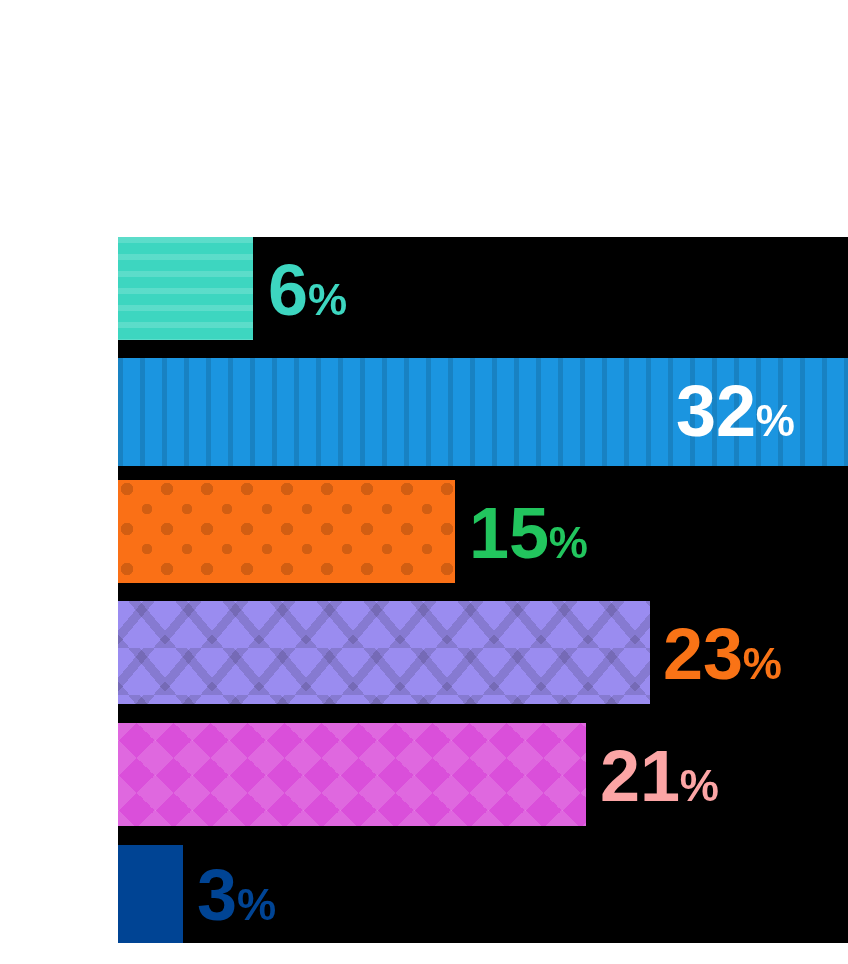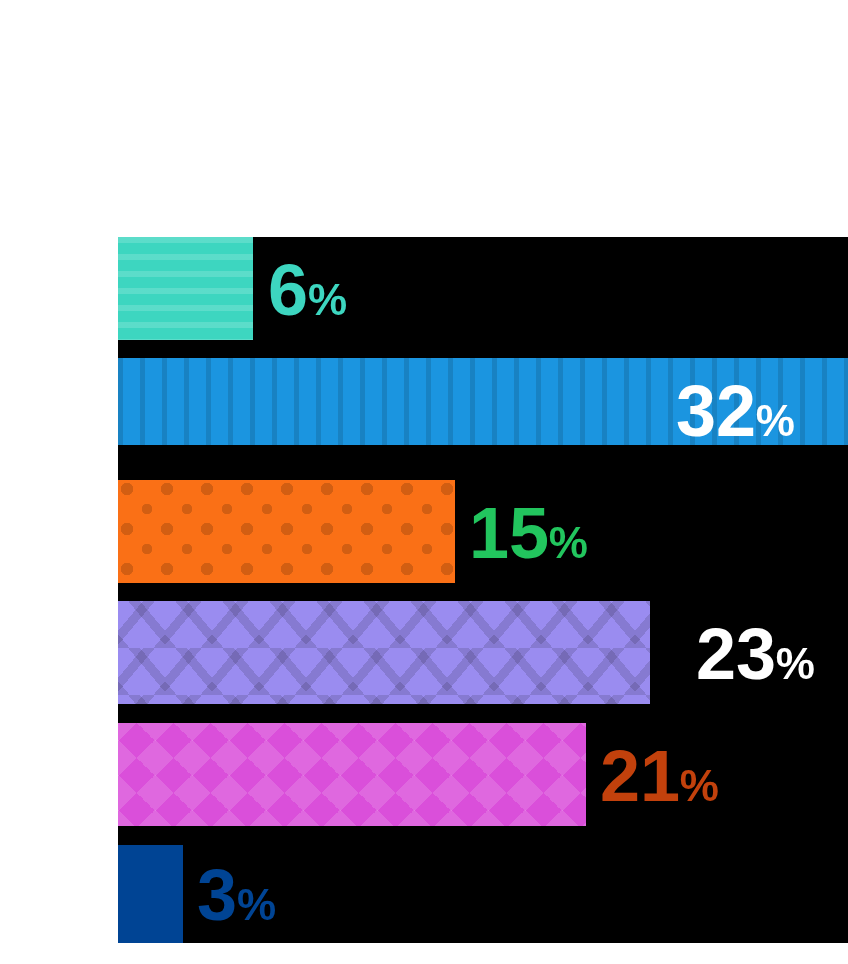--- a/index.html
+++ b/index.html
@@ -132,44 +132,44 @@
 <div id="chart-root">
   <div id="plot-area">
 
     <div class="bar-row" style="top:0px; height:103px;">
       <div class="bar pat-hstripe" style="width:135px;"></div>
       <div class="bar-label" style="left:150px; top:17px; color:#3DD6C0;">
         <span class="num">6</span><span class="pct">%</span>
       </div>
     </div>
 
-    <div class="bar-row" style="top:121px; height:87px;">
+    <div class="bar-row" style="top:121px; height:108px;">
       <div class="bar pat-vstripe" style="width:730px;"></div>
       <div class="bar-label" style="left:558px; top:17px; color:#FFFFFF;">
         <span class="num">32</span><span class="pct">%</span>
       </div>
     </div>
 
     <div class="bar-row" style="top:243px; height:103px;">
       <div class="bar pat-dots" style="width:337px;"></div>
       <div class="bar-label" style="left:351px; top:17px; color:#22c55e;">
         <span class="num">15</span><span class="pct">%</span>
       </div>
     </div>
 
     <div class="bar-row" style="top:364px; height:103px;">
       <div class="bar pat-dash" style="width:532px;"></div>
-      <div class="bar-label" style="left:545px; top:17px; color:#ffffff;margin-left:33px;">
+      <div class="bar-label" style="left:545px; top:17px; color:#f97316;">
         <span class="num">23</span><span class="pct">%</span>
       </div>
     </div>
 
     <div class="bar-row" style="top:486px; height:103px;">
       <div class="bar pat-tri" style="width:468px;"></div>
-      <div class="bar-label" style="left:482px; top:17px; color:#c2410c;">
+      <div class="bar-label" style="left:482px; top:17px; color:#fca5a5;">
         <span class="num">21</span><span class="pct">%</span>
       </div>
     </div>
 
     <div class="bar-row" style="top:608px; height:98px;">
       <div class="bar pat-solid" style="width:65px;"></div>
       <div class="bar-label" style="left:79px; top:14px; color:#004494;">
         <span class="num">3</span><span class="pct">%</span>
       </div>
     </div>

